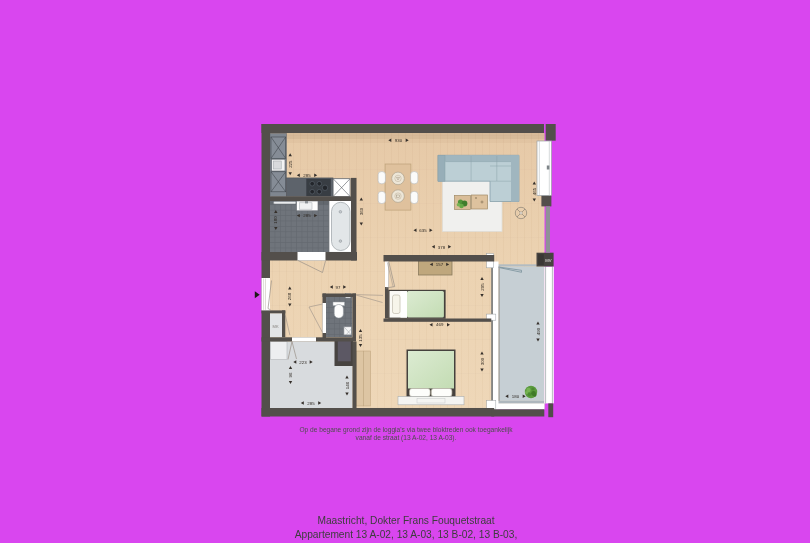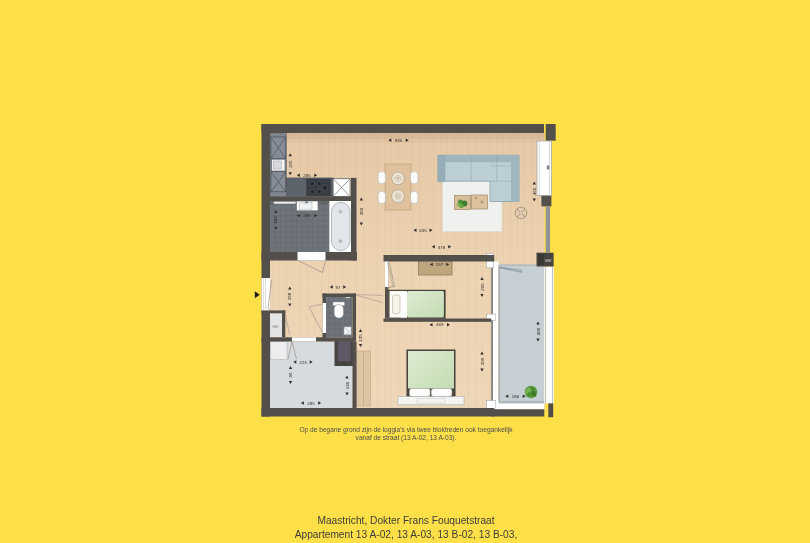--- a/index.html
+++ b/index.html
@@ -1,16 +1,16 @@
 <!DOCTYPE html>
 <html><head>
 <meta charset="utf-8">
 <style>
 html,body{margin:0;padding:0;background:#ffffff;}
-#page{position:relative;width:810px;height:543px;background:#fde047;overflow:hidden;
+#page{position:relative;width:810px;height:543px;background:#d946ef;overflow:hidden;
 font-family:"Liberation Sans", sans-serif;}
 svg{position:absolute;left:0;top:0;}
 </style>
 </head>
 <body>
 <div id="page">
 <svg width="810" height="543" viewBox="0 0 810 543" xmlns="http://www.w3.org/2000/svg">
 <defs>
 <pattern id="plank" width="7" height="34" patternUnits="userSpaceOnUse">
   <rect width="7" height="34" fill="none"></rect>

